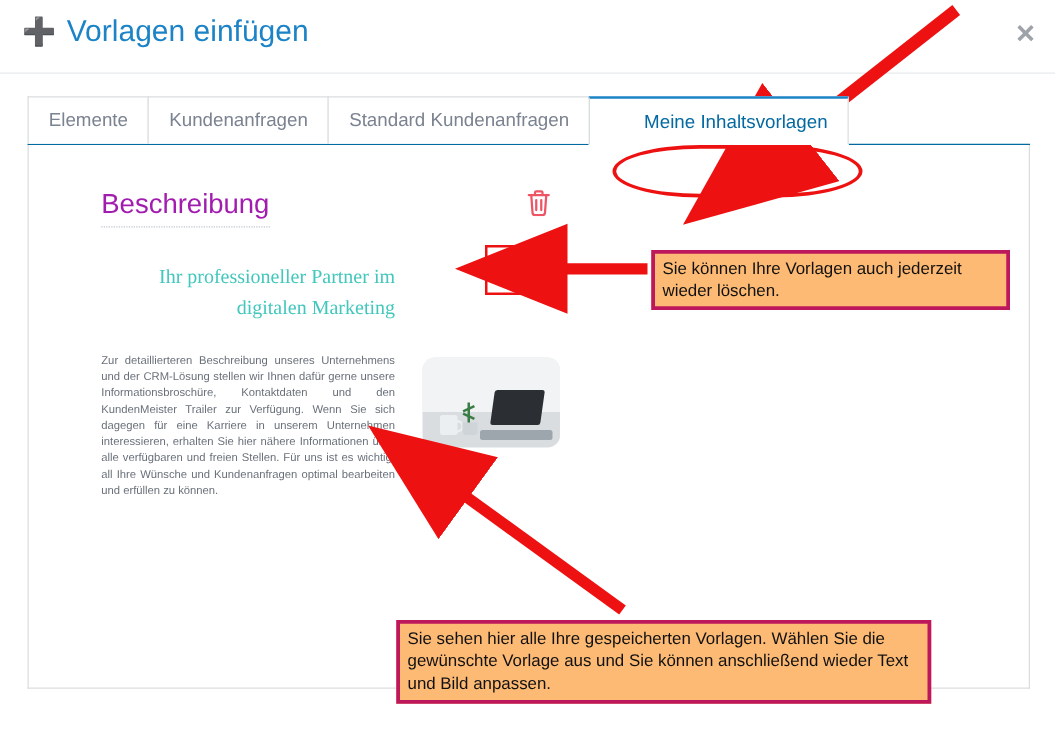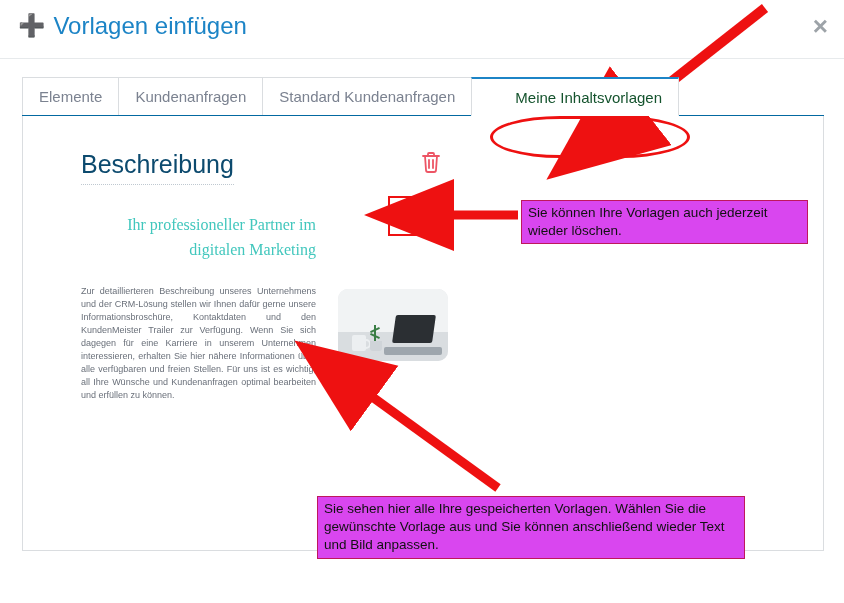--- a/index.html
+++ b/index.html
@@ -6,24 +6,24 @@
   html, body { width: 844px; height: 603px; font-family: "Segoe UI", "Helvetica Neue", Arial, sans-serif; background: #fff; color: #374151; }
   .modal { position: relative; width: 844px; height: 603px; }
   .header { padding: 12px 16px 18px 18px; border-bottom: 1px solid #e7eaec; display: flex; align-items: center; justify-content: space-between; font-family: "Segoe UI Light","Helvetica Neue",Arial,sans-serif;}
   .title-wrap { display: inline-flex; align-items: center; gap: 8px; color: #1c84c6; font-size: 24px; font-weight: 400; }
   .title-wrap .plus { font-weight: 700; font-size: 22px; line-height: 1; }
   .close-x { color: #9da3a8; font-size: 26px; font-weight: 700; cursor: pointer; line-height: 1; }
   .body { padding: 18px 20px 20px 22px; position: relative; }
   .tabs { display: flex; border-bottom: 1px solid #0369a1; }
   .tab { padding: 10px 16px 9px; font-size: 15px; color: #5b6370; border: 1px solid #dadde0; border-bottom: none; background: #fff; margin-right: -1px; cursor: pointer; position: relative; }
   .tab + .tab { }
-  .tab.active { color: #14532d; border-top: 2px solid #1c84c6; border-bottom: 1px solid #fff; margin-bottom: -1px; z-index: 2; padding-left: 43px; }
+  .tab.active { color: #0369a1; border-top: 2px solid #1c84c6; border-bottom: 1px solid #fff; margin-bottom: -1px; z-index: 2; padding-left: 43px; }
   .tab:not(.active) { color: #7b8290; }
   .panel { border: 1px solid #dadde0; border-top: none; min-height: 435px; padding: 34px 30px 30px 58px; position: relative; }
-  .heading { color: #0c4a6e; font-size: 25px; border-bottom: 1px dotted #bfc8d0; display: inline-block; padding-bottom: 5px; }
+  .heading { color: #a21caf; font-size: 22px; border-bottom: 1px dotted #bfc8d0; display: inline-block; padding-bottom: 5px; }
   .trash-btn { position: absolute; left: 390px; top: 28px; width: 36px; height: 36px; display: flex; align-items: center; justify-content: center; cursor: pointer; }
   .trash-btn svg { stroke: #ed5565; }
   .content-row { display: flex; gap: 22px; margin-top: 28px; align-items: flex-start; }
   .content-text-col { width: 235px; }
   .subhead { font-family: Georgia, "Times New Roman", serif; color: #42c7bd; font-size: 16px; text-align: right; line-height: 1.55; }
   .body-text { font-size: 9px; color: #6a707a; line-height: 1.45; text-align: justify; margin-top: 22px; }
   .body-text b { font-weight: 400; }
   .thumb { width: 110px; height: 72px; border-radius: 10px; overflow: hidden; margin-top: 76px; background:#e5e7eb; position: relative; }
   
   .thumb .bg { position:absolute; inset:0; background: linear-gradient(#f1f3f4 60%, #d9dde0 60%); }
@@ -32,21 +32,21 @@
   .thumb .laptop .base { position:absolute; left:0; bottom:0; width:58px; height:8px; background:#9ea6ad; border-radius:2px; }
   .thumb .mug { position:absolute; left:14px; bottom:10px; width:14px; height:16px; background:#eceff1; border-radius:2px; }
   .thumb .mug::after { content:""; position:absolute; right:-5px; top:4px; width:6px; height:6px; border:2px solid #eceff1; border-radius:50%; }
   .thumb .plant { position:absolute; left:36px; bottom:18px; width:2px; height:18px; background:#3a7d44; }
   .thumb .plant::before,.thumb .plant::after { content:""; position:absolute; left:-4px; width:10px; height:2px; background:#3a7d44; }
   .thumb .plant::before { top:4px; transform:rotate(-25deg); }
   .thumb .plant::after { top:10px; transform:rotate(25deg); }
   .thumb .pot { position:absolute; left:32px; bottom:10px; width:12px; height:10px; background:#cfd4d8; border-radius:0 0 3px 3px; }
 
   
-  .anno-box { position:absolute; border:1px solid #be185d; background:#d946ef; color:#111; font-size:13.5px; line-height:1.35; padding:3px 6px; }
+  .anno-box { position:absolute; border:3px solid #be185d; background:#fdba74; color:#111; font-size:13.5px; line-height:1.35; padding:3px 6px; }
   .anno-box.b1 { left:521px; top:200px; width:287px; }
   .anno-box.b2 { left:317px; top:496px; width:428px; }
   .anno-ellipse { position:absolute; left:490px; top:116px; width:200px; height:42px; border:3px solid #e11; border-radius:70%/100%; pointer-events:none; }
   .anno-trash-box { position:absolute; left:388px; top:196px; width:40px; height:40px; border:2px solid #e11; pointer-events:none; }
   .arrow { position:absolute; pointer-events:none; }
   .arrow svg { overflow: visible; }
 </style>
 </head>
 <body>
 

